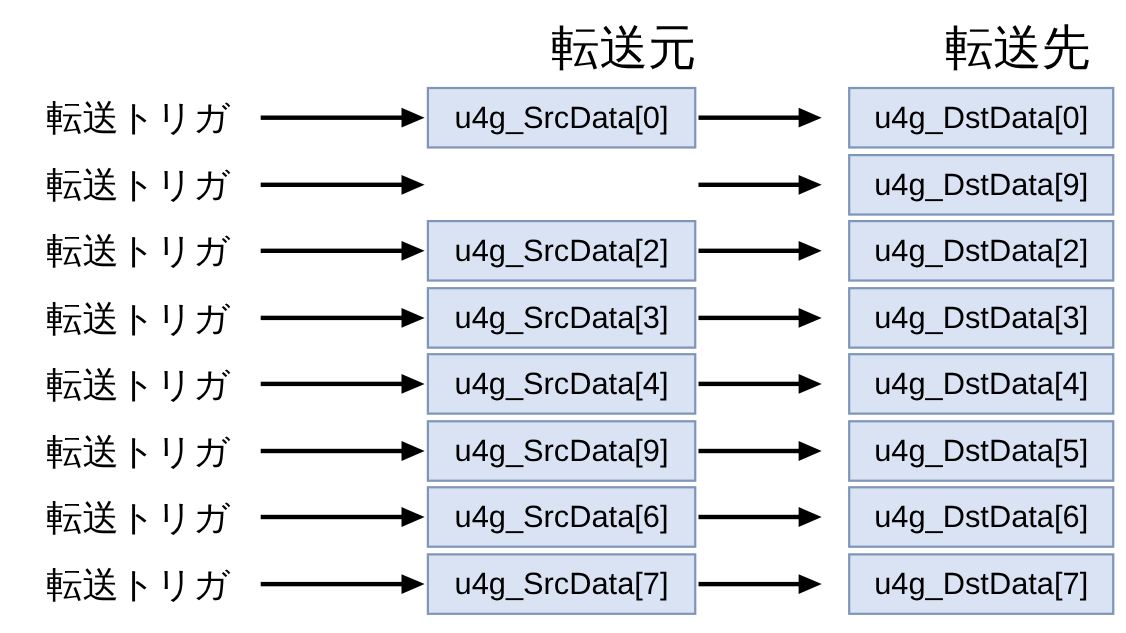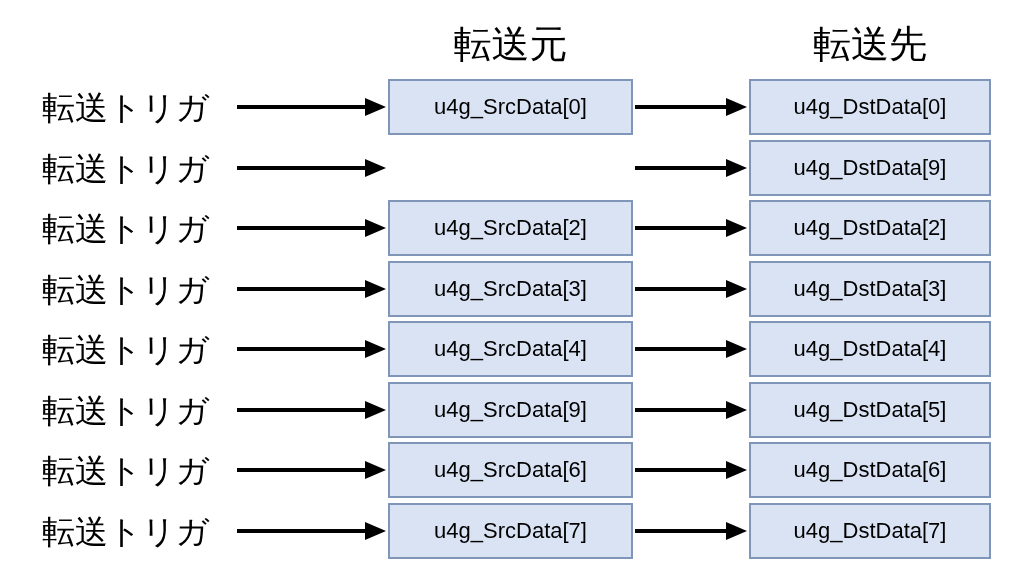--- a/index.html
+++ b/index.html
@@ -20,22 +20,22 @@
     position: relative;
     width: 1024px; height: 575px;
     background: var(--bg-color);
     color: var(--text-color);
   }
   .col-header {
     position: absolute;
     top: 22px;
     height: 44px;
     line-height: 44px;
-    font-size: 38px;
-    text-align: center;
+    font-size: 44px;
+    text-align: right;
     color: var(--text-color);
     white-space: nowrap;
   }
   .col-header.src { left: 388px; width: 245px; }
   .col-header.dst { left: 749px; width: 242px; }
 
   .row {
     position: absolute;
     left: 0;
     width: 945px;
@@ -54,27 +54,27 @@
   }
   .box {
     position: absolute;
     top: 0;
     height: 56px;
     background: var(--box-fill);
     border: 2px solid var(--box-border);
     display: flex;
     align-items: center;
     justify-content: center;
-    font-size: 22px;
+    font-size: 28px;
     color: var(--text-color);
     white-space: nowrap;
     text-align: right;
   }
   .box.src-box { left: 388px; width: 245px; }
-  .box.dst-box { left: 749px; width: 242px; }
+  .box.dst-box { left: 771px; width: 242px; }
 
   .arrow {
     position: absolute;
     top: 50%;
     transform: translateY(-50%);
     height: 18px;
   }
   .arrow .shaft {
     position: absolute;
     left: 0;

